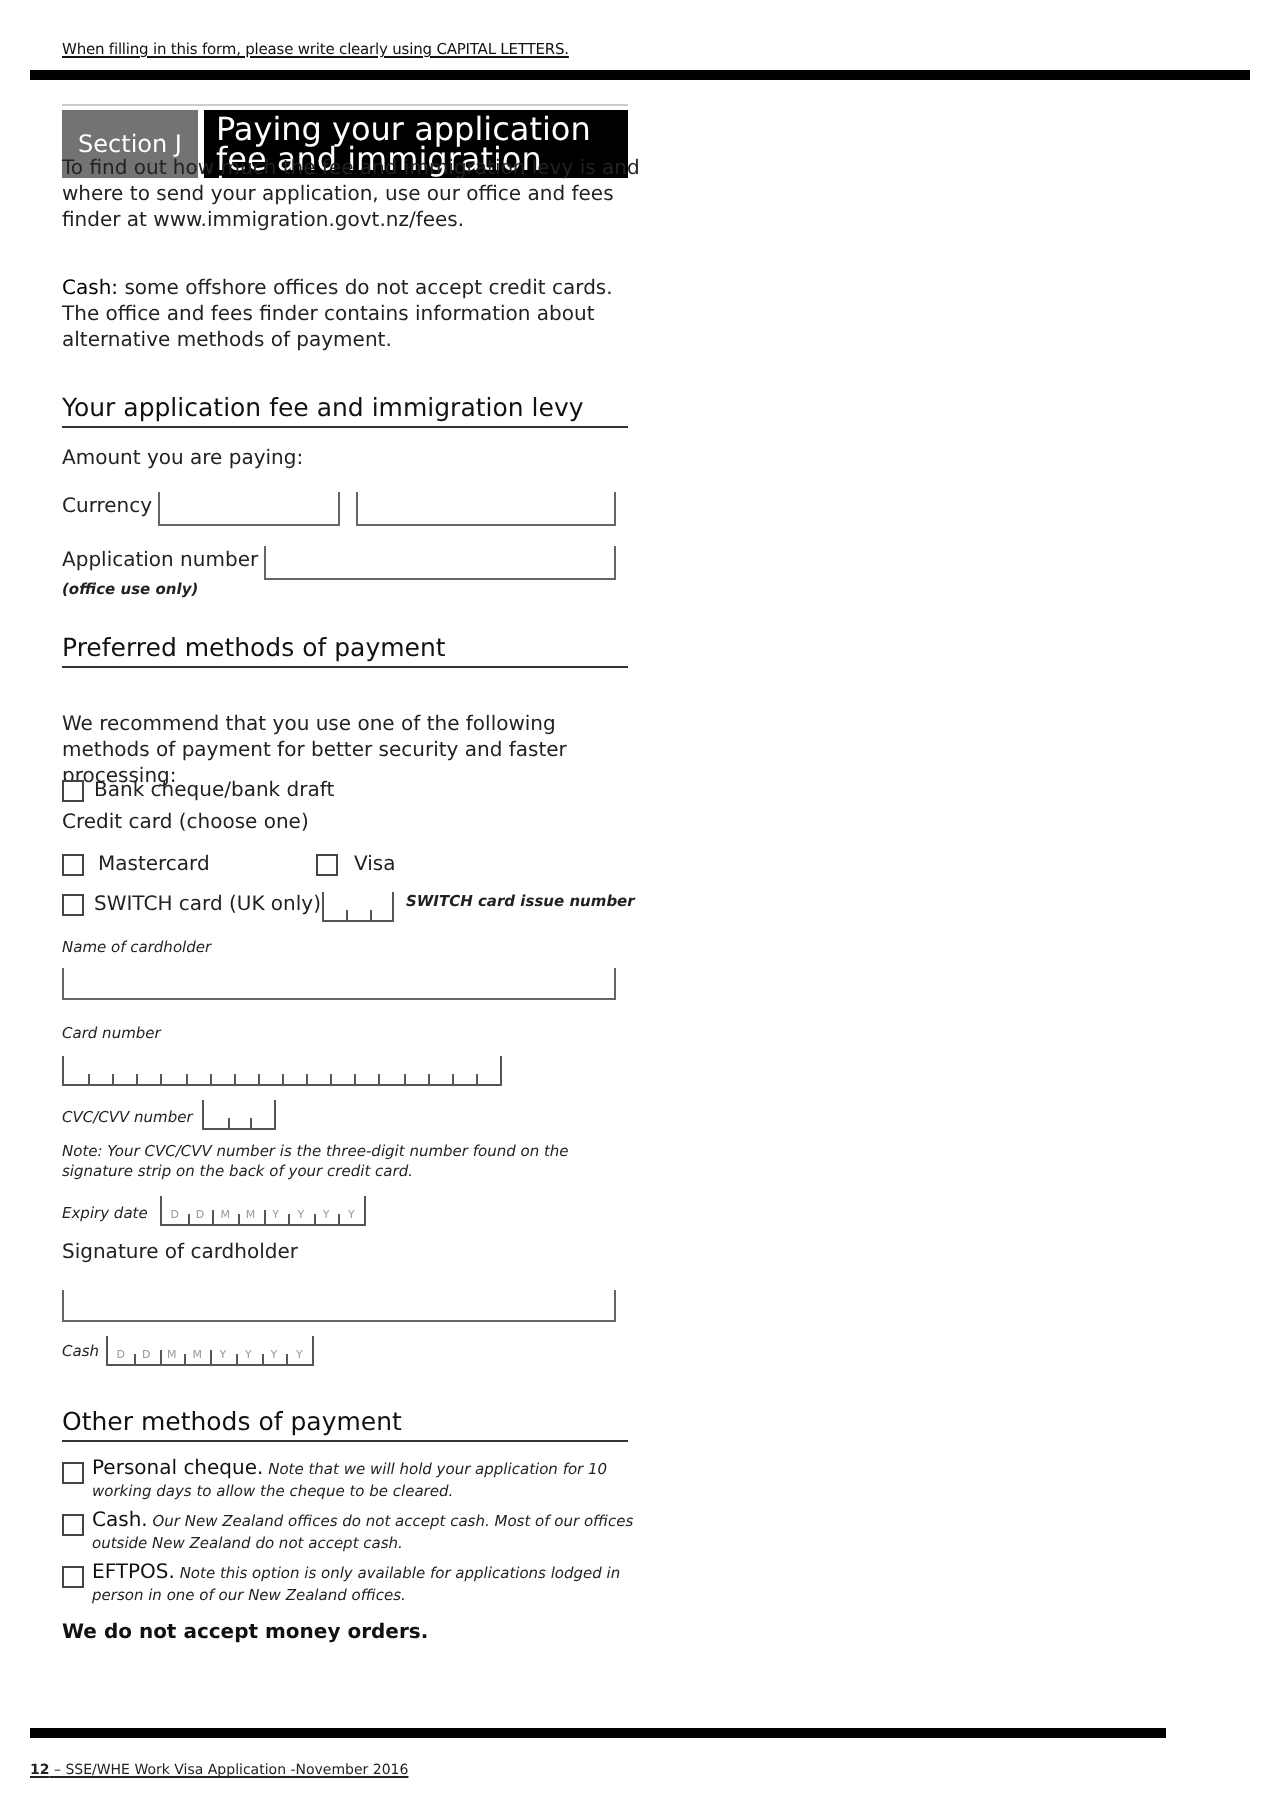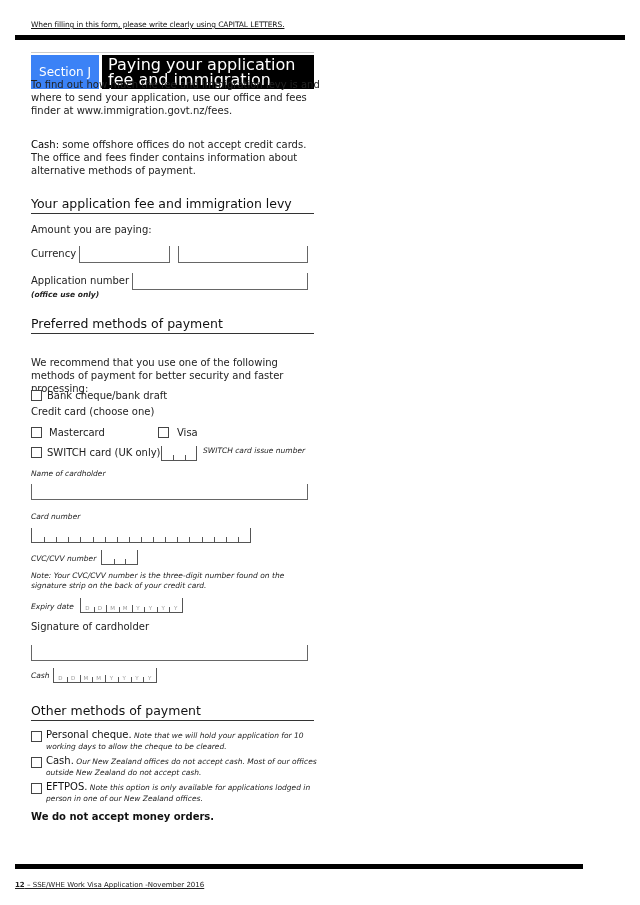--- a/index.html
+++ b/index.html
@@ -3,21 +3,21 @@
 <meta charset="utf-8">
 <style>
   * { box-sizing: border-box; margin: 0; padding: 0; }
   html, body { width: 640px; height: 905px; background: #ffffff; overflow: hidden; }
   body { position: relative; font-family: "DejaVu Sans", sans-serif; color: #222; }
 
   .top-note { position: absolute; left: 31px; top: 20px; font-size: 7.5px; color: #111; letter-spacing: -0.1px; text-decoration: underline; }
   .top-rule { position: absolute; left: 15px; top: 35px; width: 610px; height: 5px; background: #000; }
 
   .section-header { position: absolute; left: 31px; top: 52px; width: 283px; height: 36px; border-top: 1px solid #ccc; }
-  .section-id { position: absolute; left: 0; top: 2px; width: 68px; height: 34px; background: #3b82f6; color: #fff; font-size: 12px; display: flex; align-items: center; justify-content: center; }
+  .section-id { position: absolute; left: 0; top: 2px; width: 68px; height: 34px; background: #737373; color: #fff; font-size: 12px; display: flex; align-items: center; justify-content: center; }
   .section-title { position: absolute; left: 71px; top: 2px; right: 0; height: 34px; background: #000000; color: #fff; font-size: 16px; line-height: 15px; padding: 2px 6px; }
 
   .para { position: absolute; left: 31px; width: 290px; font-size: 10px; line-height: 13.2px; color: #222; }
   .para b { font-weight: normal; color: #000; }
 
   .subhead { position: absolute; left: 31px; width: 283px; font-size: 12.5px; color: #111; border-bottom: 1px solid #333; padding-bottom: 2px; }
 
   .label { position: absolute; font-size: 10px; color: #222; }
   .label-it { position: absolute; font-size: 7.5px; font-style: italic; color: #222; }
 
@@ -80,21 +80,21 @@
 <div class="cbox" style="left:158px; top:427px;"></div>
 <div class="label" style="left:177px; top:427px;">Visa</div>
 
 <div class="cbox" style="left:31px; top:447px;"></div>
 <div class="label" style="left:47px; top:447px;">SWITCH card (UK only)</div>
 <div class="combo" style="left:161px; top:446px; width:36px; height:15px;">
   <span class="cell"></span>
     <span class="cell"></span>
     <span class="cell"></span>
 </div>
-<div class="label-it" style="left:203px; top:446px;">SWITCH card issue number</div>
+<div class="label-it" style="left:203px; top:446px;font-weight:bold;">SWITCH card issue number</div>
 
 <div class="label-it" style="left:31px; top:469px;">Name of cardholder</div>
 <div class="field" style="left:31px; top:484px; width:277px; height:16px;"></div>
 
 <div class="label-it" style="left:31px; top:512px;">Card number</div>
 <div class="combo" style="left:31px; top:528px; width:220px; height:15px;">
   <span class="cell"></span>
     <span class="cell"></span>
     <span class="cell"></span>
     <span class="cell"></span>

